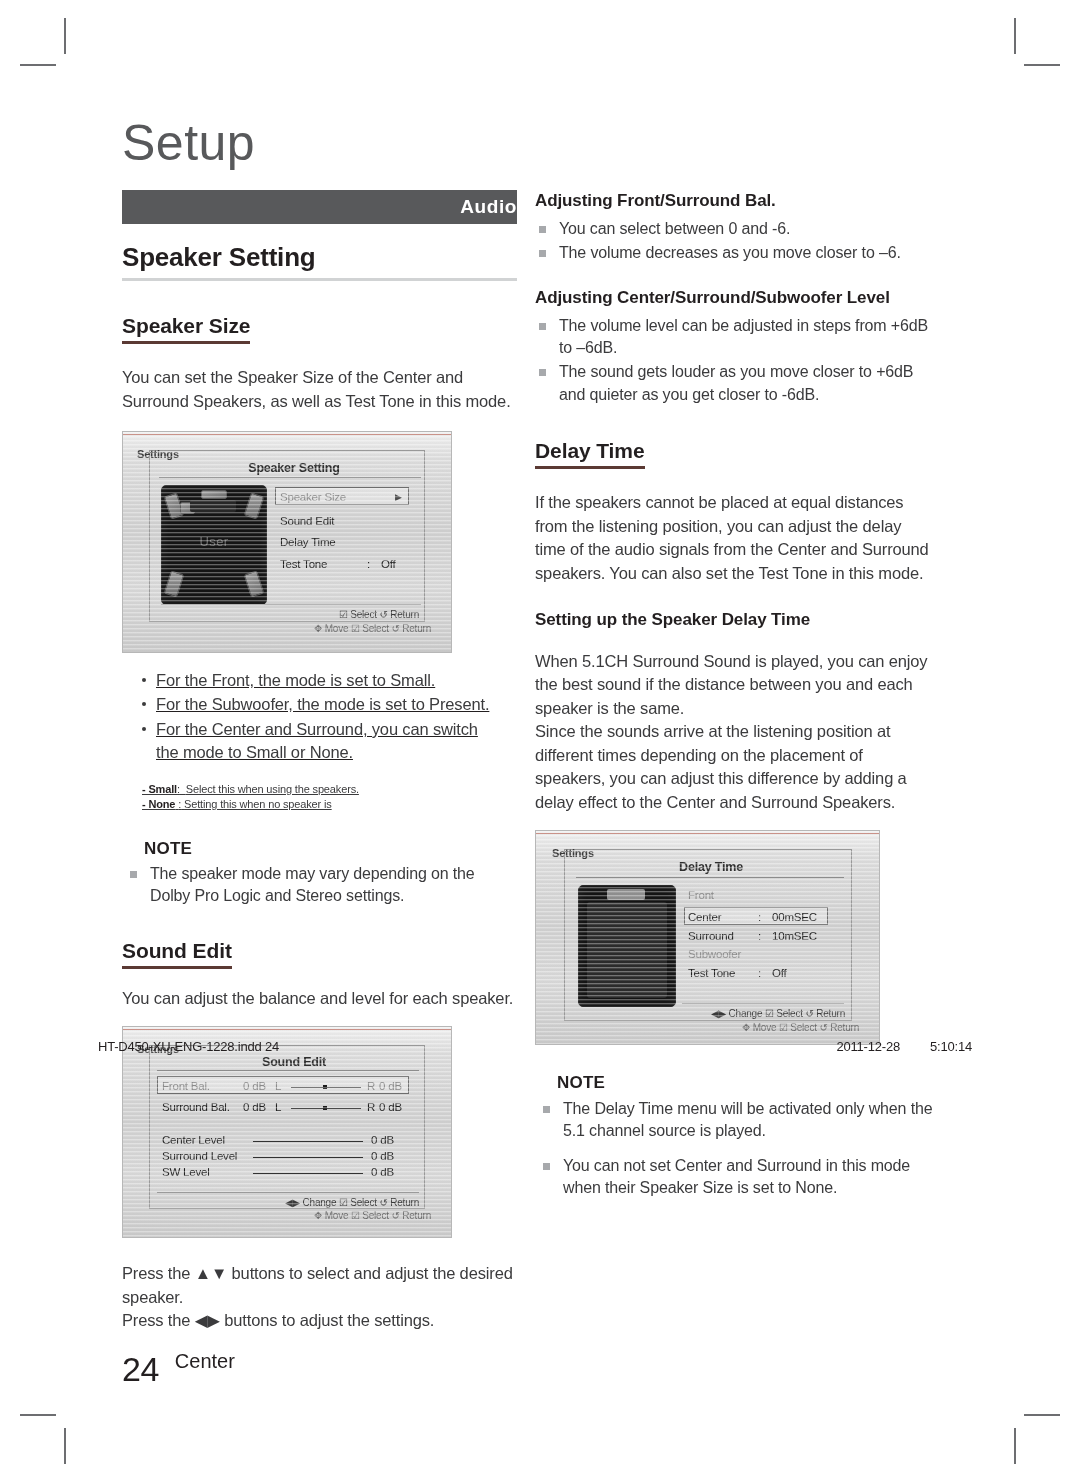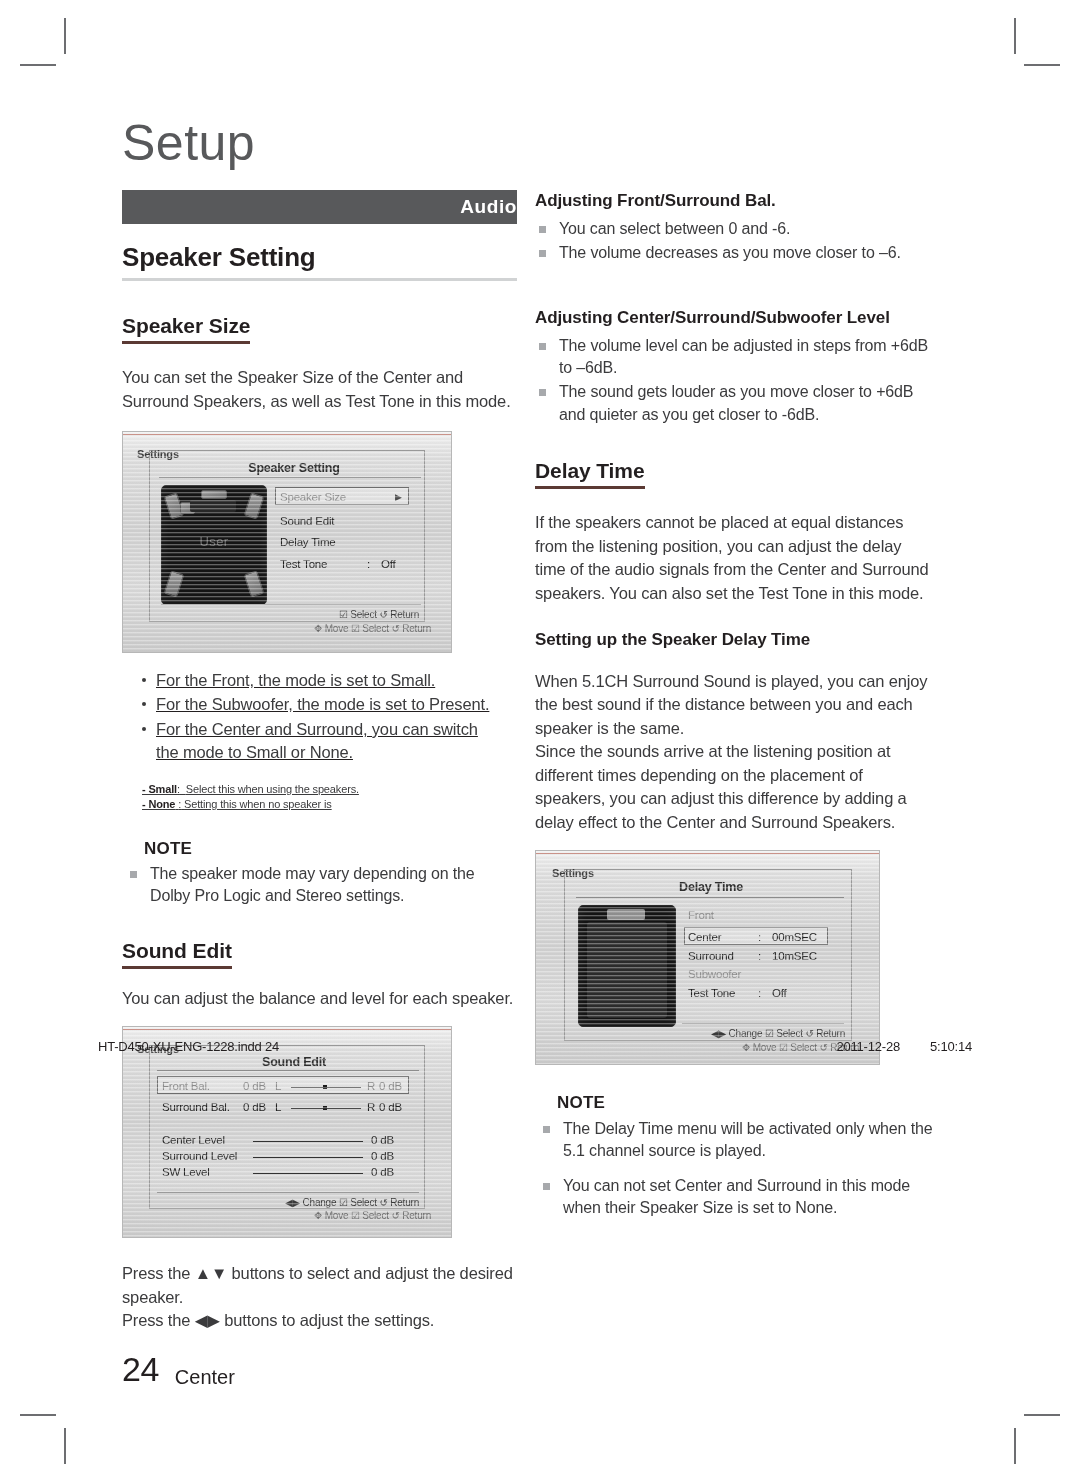--- a/index.html
+++ b/index.html
@@ -287,21 +287,21 @@
     width: 4px; height: 4px;
     background: #1a1a1a;
   }
 
   
   .folio {
     position: absolute;
     left: 122px;
     top: 1350px;
     display: flex;
-    align-items: flex-end;
+    align-items: flex-start;
   }
   .folio-num {
     font-size: 34px;
     font-weight: 300;
     color: #231f20;
     letter-spacing: -0.5px;
   }
   .folio-lang {
     font-size: 20px;
     color: #231f20;
@@ -461,21 +461,21 @@
   </div>
 
   <div class="col-right">
 
     <div class="h-bold">Adjusting Front/Surround Bal.</div>
     <ul class="sq-list" style="margin-top:5px;">
       <li>You can select between 0 and -6.</li>
       <li>The volume decreases as you move closer to –6.</li>
     </ul>
 
-    <div class="h-bold" style="margin-top:42px;">Adjusting Center/Surround/Subwoofer Level</div>
+    <div class="h-bold" style="margin-top:22px;">Adjusting Center/Surround/Subwoofer Level</div>
     <ul class="sq-list" style="margin-top:5px;">
       <li>The volume level can be adjusted in steps from +6dB to –6dB.</li>
       <li>The sound gets louder as you move closer to +6dB and quieter as you get closer to -6dB.</li>
     </ul>
 
     <div class="h-sub-wrap" style="margin-top:32px;">
       <span class="h-sub">Delay Time</span>
     </div>
 
     <div class="body-text mt-22">If the speakers cannot be placed at equal distances from the listening position, you can adjust the delay time of the audio signals from the Center and  Surround speakers. You can also set the Test Tone in this mode.</div>

